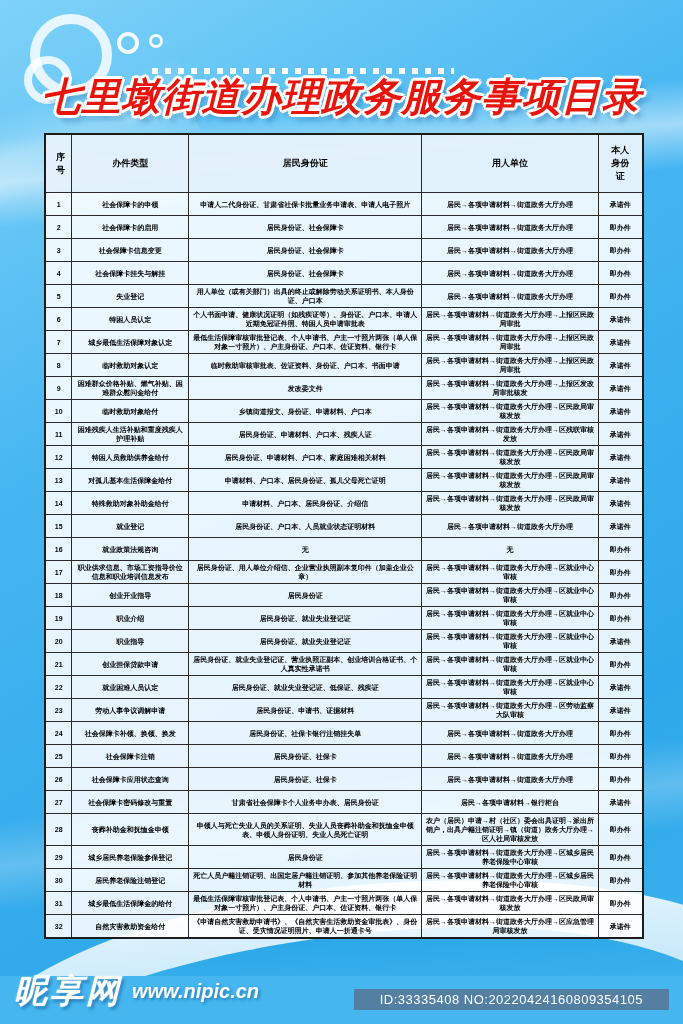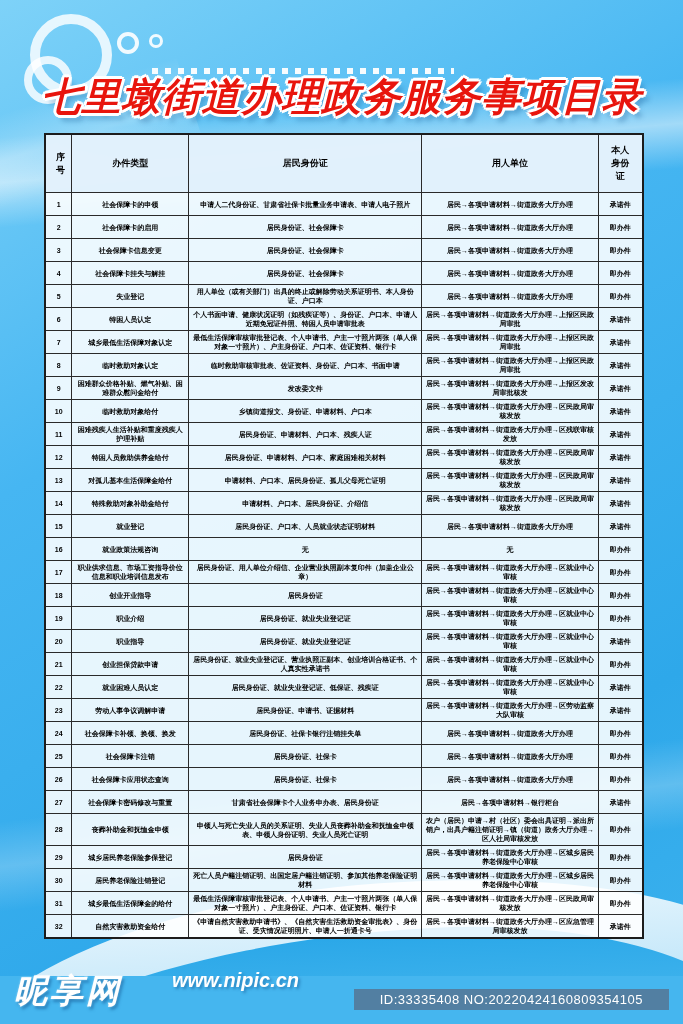--- a/index.html
+++ b/index.html
@@ -40,21 +40,21 @@
   .items-table td { font-size:7px; line-height:9px; font-weight:bold; color:#000;
     padding:2px 3px; text-align:center; vertical-align:middle; }
   .items-table tbody tr { height:23px; }
   
   .wave-light { position:absolute; bottom:-52px; left:-70px; width:830px; height:190px; z-index:1;
     background:linear-gradient(#e8f6fd, #a8dcf7); border-radius:55% 45% 0 0 / 100% 55% 0 0; transform:rotate(-4deg); }
   .wave-mid { position:absolute; bottom:-78px; left:-50px; width:810px; height:170px; z-index:2;
     background:linear-gradient(#2aa7e8, #57c1f2); border-radius:60% 40% 0 0 / 100% 75% 0 0; transform:rotate(-3deg); }
   .wave-base { position:absolute; bottom:0; left:0; width:100%; height:48px; z-index:2; background:#45b6ef; }
   
-  .logo { position:absolute; left:14px; bottom:10px; z-index:5; color:#fff; display:flex; align-items:flex-start;gap:40px; }
+  .logo { position:absolute; left:14px; bottom:10px; z-index:5; color:#fff; display:flex; align-items:center; }
   .logo-cn { font-size:33px; font-weight:bold; font-style:italic; letter-spacing:3px;
     text-shadow:2px 3px 3px rgba(20,90,150,0.55), 0 0 2px rgba(255,255,255,0.6); }
   .logo-url { font-size:20px; font-weight:bold; font-style:italic; margin-left:10px;
     text-shadow:2px 2px 3px rgba(20,90,150,0.55); }
   .id-box { position:absolute; right:14px; bottom:14px; z-index:5;
     background:rgba(86,112,140,0.78); color:#fff; font-size:13px; padding:3px 26px; letter-spacing:0.5px; }
 </style>
 </head>
 <body>
 

